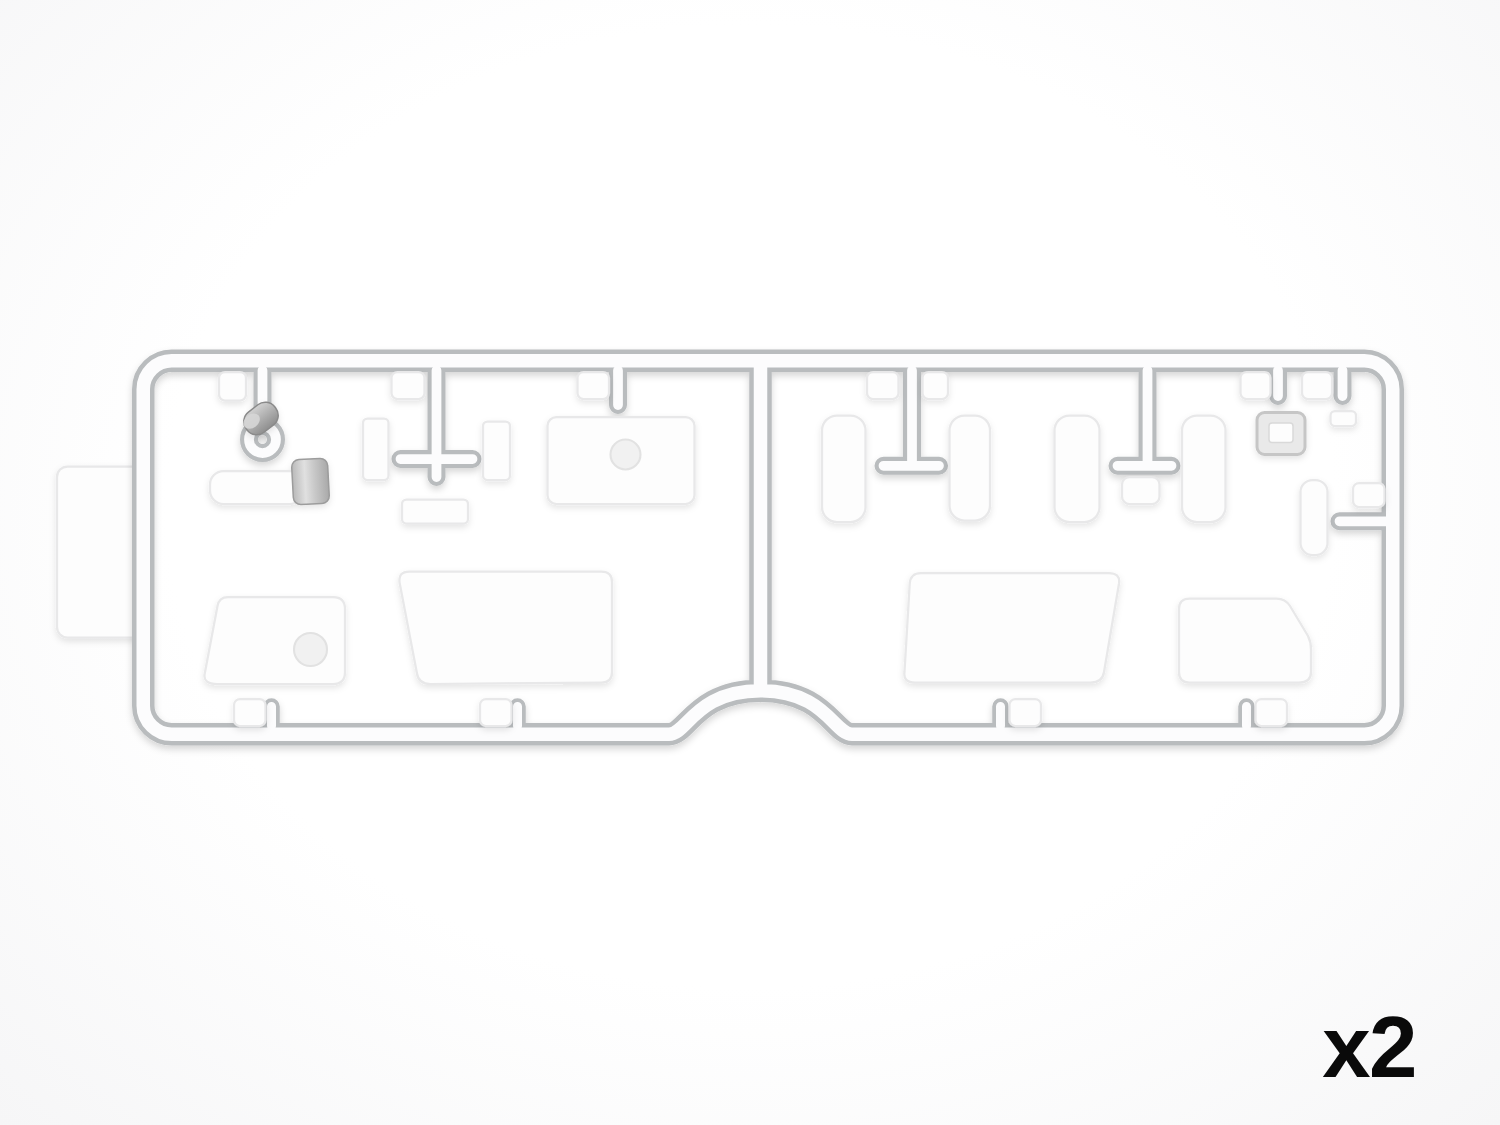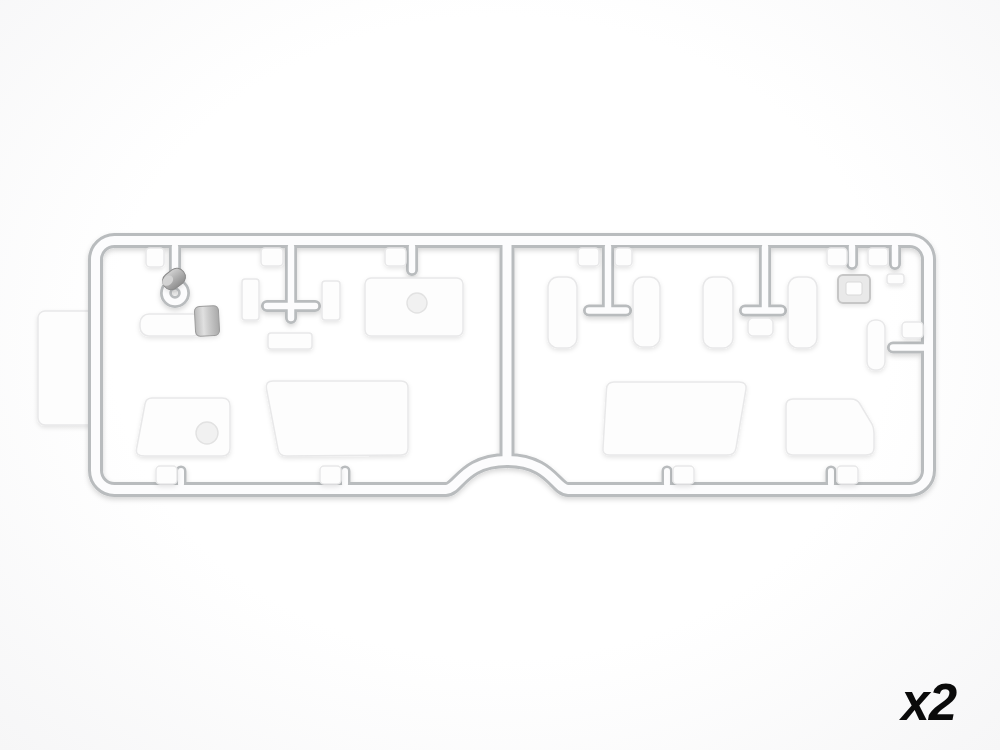--- a/index.html
+++ b/index.html
@@ -18,25 +18,24 @@
   .sw15{stroke-width:15}
   .sw12{stroke-width:12}
   .sw11{stroke-width:11}
   .sw9{stroke-width:9}
   .sw65{stroke-width:6.5}
   .sw6{stroke-width:6}
   .part{fill:var(--part-fill,#fdfdfd);stroke:var(--part-edge,#e8e8e9);stroke-width:1.5;}
   .hole{fill:var(--hole-fill,#f1f1f1);stroke:#e2e2e2;stroke-width:1.4;}
   .framepart{fill:#e9e9e9;stroke:#c6c6c6;stroke-width:2;}
   .qty{
-    position:absolute;right:44px;bottom:22px;
-    font-size:51px;font-weight:bold;letter-spacing:-1px;
+    position:absolute;right:56px;bottom:22px;
+    font-size:58px;font-weight:bold;letter-spacing:-1px;
     color:var(--label-color,#0a0a0a);
     line-height:1;
-    font-style:italic;
   }
 </style>
 </head>
 <body>
 
 <div class="stage">
   <svg width="1000" height="750" viewBox="0 0 1000 750">
     <defs>
       <filter id="softShadow" x="-20%" y="-20%" width="140%" height="150%">
         <feDropShadow dx="0" dy="2.5" stdDeviation="2.5" flood-color="#000000" flood-opacity="0.16"></feDropShadow>

